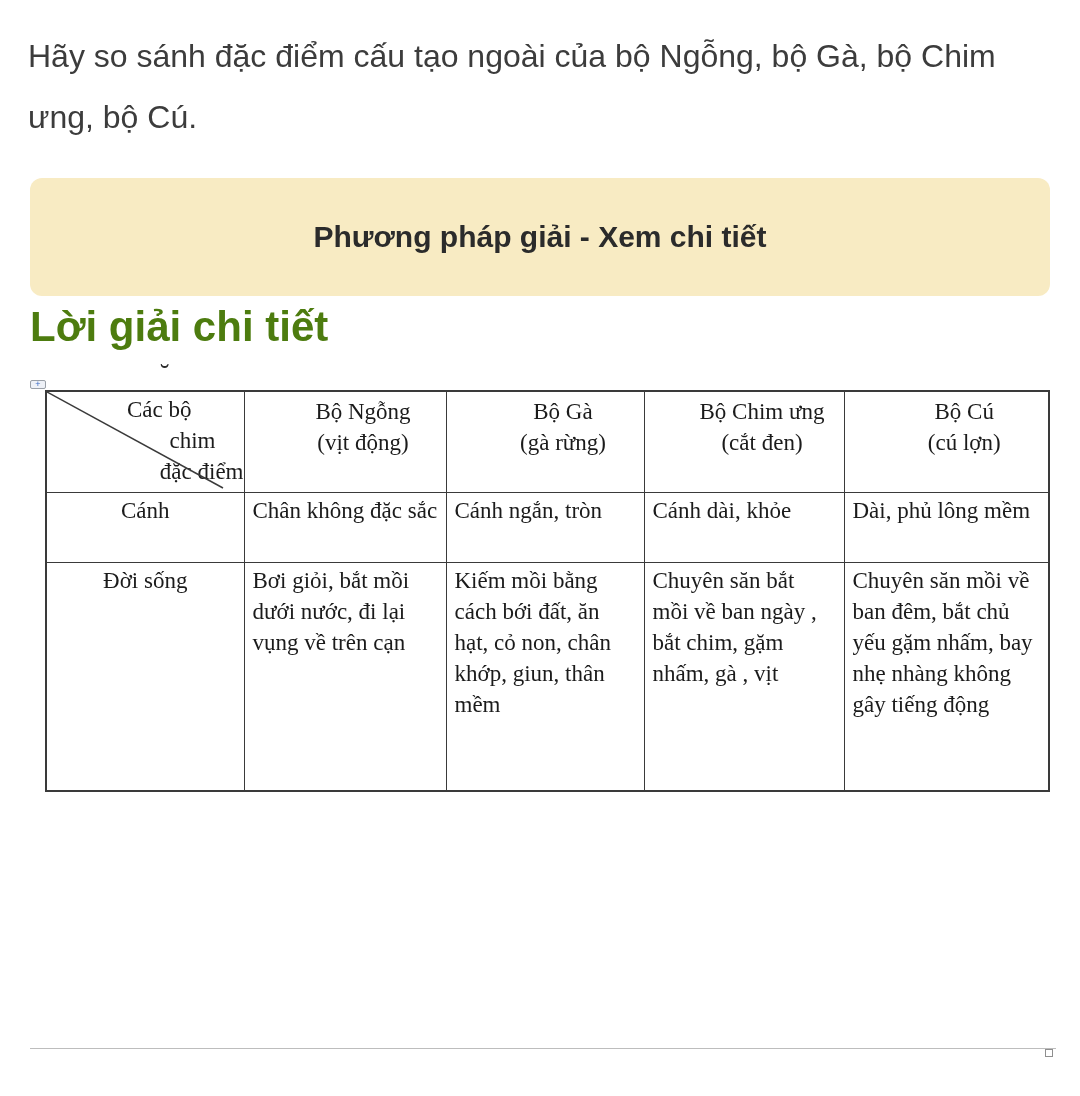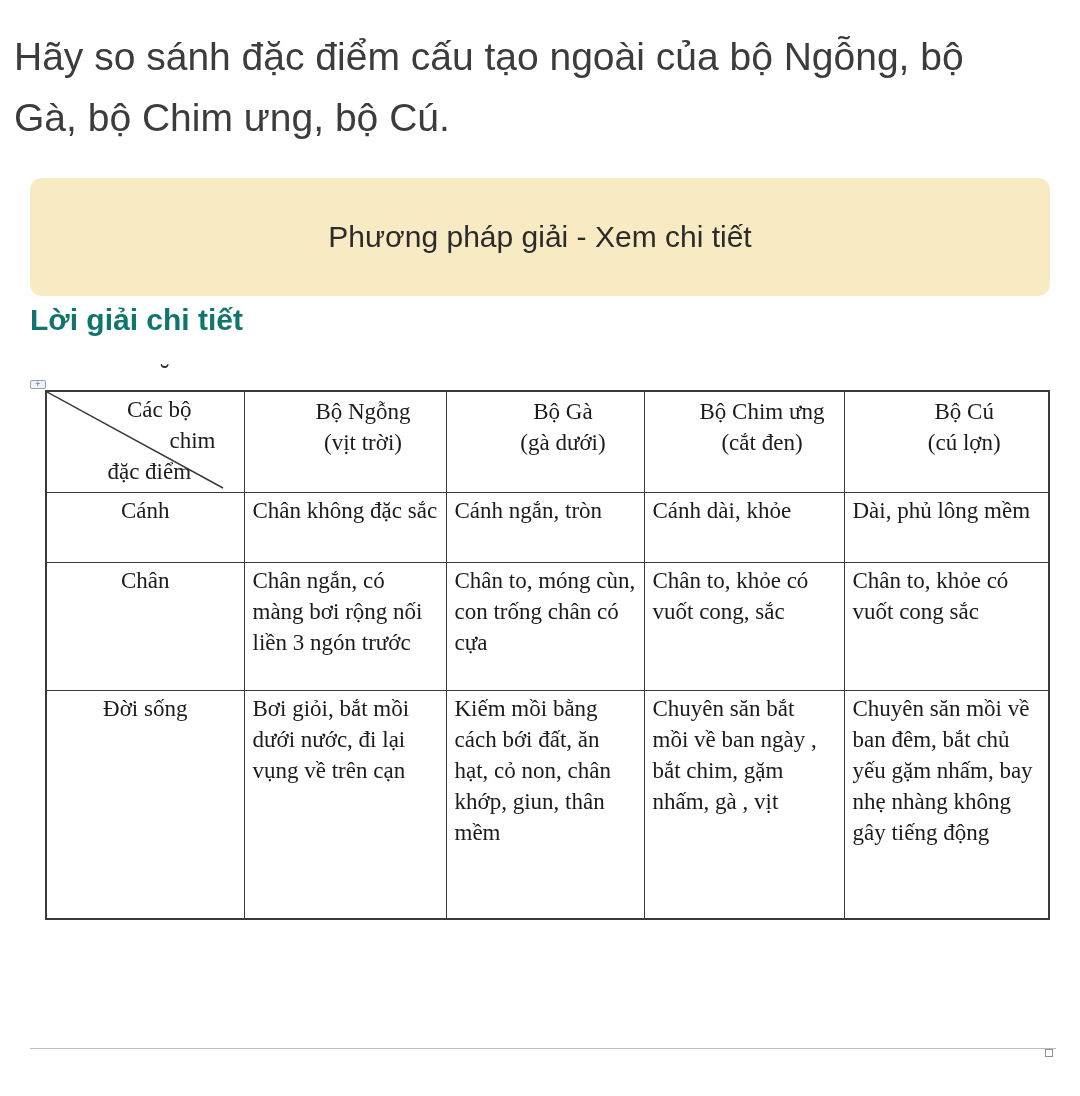--- a/index.html
+++ b/index.html
@@ -7,50 +7,50 @@
   body {
     position: relative;
     width: 1080px;
     height: 1096px;
     font-family: "Liberation Sans", sans-serif;
     overflow: hidden;
   }
 
   .question {
     position: absolute;
-    left: 14px; top: 26px;
+    left: 28px; top: 26px;
     width: 1022px;
-    font-size: 39px;
+    font-size: 32px;
     line-height: 61px;
     color: #3c3c3c;
   }
 
   .banner {
     position: absolute;
     left: 30px; top: 178px;
     width: 1020px; height: 118px;
     background: #F8EBC3;
     border-radius: 12px;
     display: flex;
     align-items: center;
     justify-content: center;
     cursor: pointer;
   }
   .banner span {
     font-size: 30px;
-    font-weight: normal;
+    font-weight: bold;
     color: #2b2b2b;
   }
 
   .solution-heading {
     position: absolute;
     left: 30px; top: 303px;
-    font-size: 30px;
+    font-size: 42px;
     font-weight: bold;
-    color: #0f766e;
+    color: #4d7c0f;
   }
 
   
   .crop-fragment {
     position: absolute;
     left: 160px; top: 360px;
     font-family: "Liberation Serif", serif;
     font-size: 28px;
     color: #2a2a2a;
     line-height: 28px;
@@ -103,21 +103,21 @@
   table.cmp { border: 2px solid #3a3a3a; }
 
   th.colhead { text-align: center; padding-top: 4px; padding-left: 36px; }
   td.rowlabel { text-align: center; padding-top: 2px; }
   td.cellbody { text-align: left; padding: 2px 8px 4px 8px; }
 
   td.corner { position: relative; padding: 2px 0 0 0; }
   td.corner svg { position: absolute; left: 0; top: 0; }
   .corner-l1 { text-align: right; padding-right: 52px; }
   .corner-l2 { text-align: right; padding-right: 28px; }
-  .corner-l3 { text-align: center; padding-left: 8px; }
+  .corner-l3 { text-align: right; padding-left: 8px; }
 </style>
 </head>
 <body>
 
 <div class="question">Hãy so sánh đặc điểm cấu tạo ngoài của bộ Ngỗng, bộ Gà, bộ Chim ưng, bộ Cú.</div>
 
 <div class="banner">
   <span>Phương pháp giải - Xem chi tiết</span>
 </div>
 
@@ -140,52 +140,45 @@
     <td class="corner">
       <svg width="196" height="99" viewBox="0 0 196 99">
         <line x1="0" y1="0" x2="176" y2="96" stroke="#3a3a3a" stroke-width="1.5"></line>
       </svg>
       <div class="corner-l1">Các bộ</div>
       <div class="corner-l2">chim</div>
       <div class="corner-l3">đặc điểm</div>
     </td>
     <th class="colhead">
       <div>Bộ Ngỗng</div>
-      <div>(vịt trời)</div>
+      <div>(vịt động)</div>
     </th>
     <th class="colhead">
       <div>Bộ Gà</div>
-      <div>(gà dưới)</div>
+      <div>(gà rừng)</div>
     </th>
     <th class="colhead">
       <div>Bộ Chim ưng</div>
       <div>(cắt đen)</div>
     </th>
     <th class="colhead">
       <div>Bộ Cú</div>
       <div>(cú lợn)</div>
     </th>
   </tr>
 
 
   <tr style="height:70px">
     <td class="rowlabel">Cánh</td>
     <td class="cellbody">Chân không đặc sắc</td>
     <td class="cellbody">Cánh ngắn, tròn</td>
     <td class="cellbody">Cánh dài, khỏe</td>
     <td class="cellbody">Dài, phủ lông mềm</td>
   </tr>
 
-  <tr style="height:128px">
-    <td class="rowlabel">Chân</td>
-    <td class="cellbody">Chân ngắn, có màng bơi rộng nối liền 3 ngón trước</td>
-    <td class="cellbody">Chân to, móng cùn, con trống chân có cựa</td>
-    <td class="cellbody">Chân to, khỏe có vuốt cong, sắc</td>
-    <td class="cellbody">Chân to, khỏe có vuốt cong sắc</td>
-  </tr>
 
   <tr style="height:229px">
     <td class="rowlabel">Đời sống</td>
     <td class="cellbody">Bơi giỏi, bắt mồi dưới nước, đi lại vụng về trên cạn</td>
     <td class="cellbody">Kiếm mồi bằng cách bới đất, ăn hạt, cỏ non, chân khớp, giun, thân mềm</td>
     <td class="cellbody">Chuyên săn bắt mồi về ban ngày , bắt chim, gặm nhấm, gà , vịt</td>
     <td class="cellbody">Chuyên săn mồi về ban đêm, bắt chủ yếu gặm nhấm, bay nhẹ nhàng không gây tiếng động</td>
   </tr>
 </tbody>
   </table>

